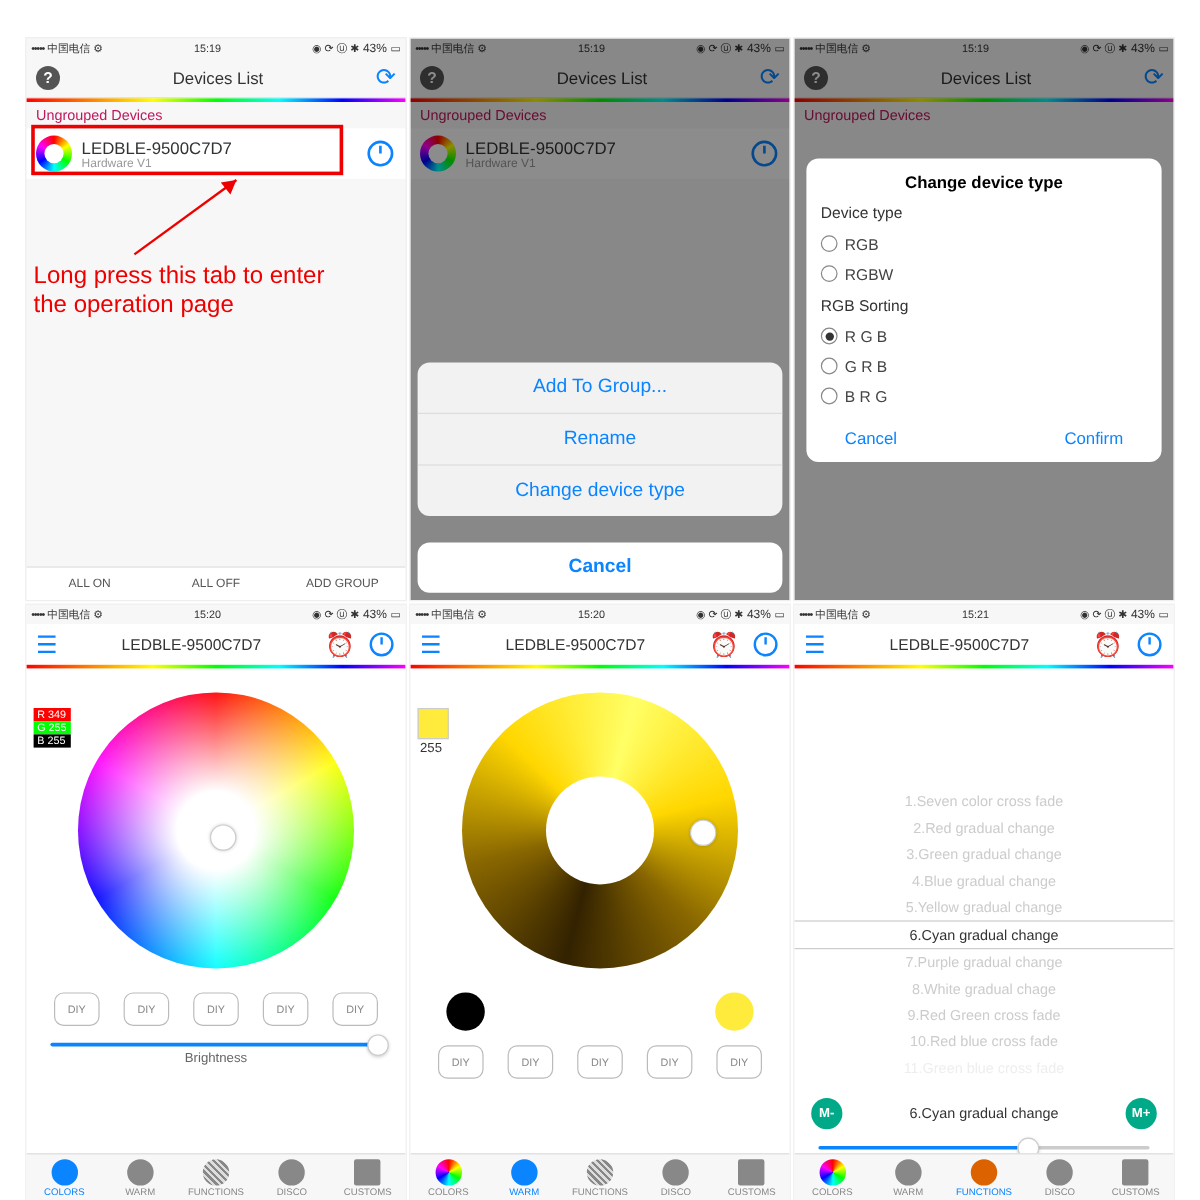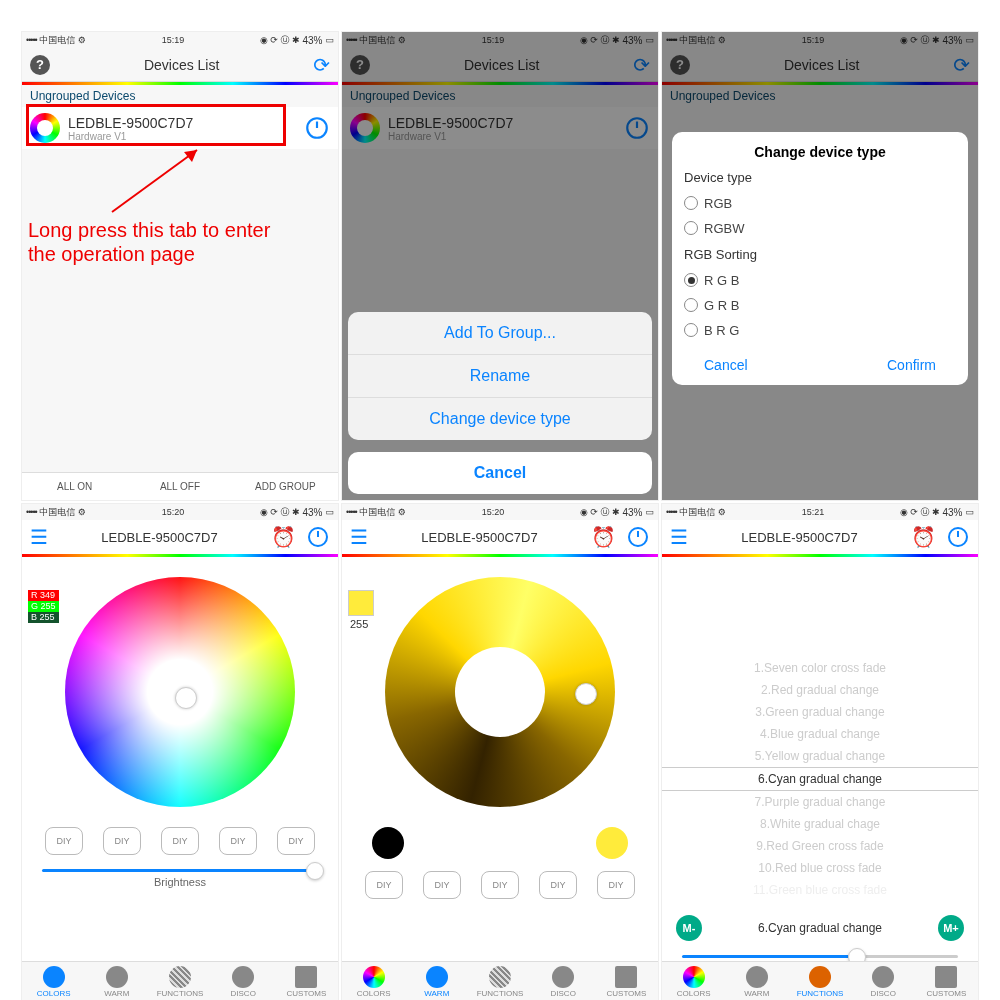--- a/index.html
+++ b/index.html
@@ -15,40 +15,40 @@
 .batt{font-size:10px}
 
 
 .nav{height:34px;display:flex;align-items:center;justify-content:space-between;padding:0 8px;background:#f7f7f7;border-bottom:1px solid #ddd}
 .nav .title{font-size:14px;color:#333}
 .help-icon{width:20px;height:20px;border-radius:50%;background:#555;color:#fff;display:flex;align-items:center;justify-content:center;font-size:13px;font-weight:bold}
 .refresh-icon,.power-icon,.clock-icon,.menu-icon{color:#0a84ff;font-size:20px}
 .rainbow{height:3px;background:linear-gradient(90deg,#f00,#ff8000,#ff0,#0f0,#0ff,#00f,#f0f)}
 
 
-.sect-hdr{color:#0c4a6e;font-size:12px;padding:4px 8px}
+.sect-hdr{color:#be185d;font-size:12px;padding:4px 8px}
 .dev-row{display:flex;align-items:center;background:#fff;padding:6px 8px;gap:8px}
 .dev-ico{width:30px;height:30px;border-radius:50%;background:conic-gradient(#f00,#ff0,#0f0,#0ff,#00f,#f0f,#f00);display:flex;align-items:center;justify-content:center}
 .dev-ico::after{content:"";width:16px;height:16px;border-radius:50%;background:#fff}
 .dev-txt{flex:1}
 .dev-name{font-size:14px;color:#333}
 .dev-sub{font-size:10px;color:#999}
 
 
 .redbox{position:absolute;border:3px solid #e00;pointer-events:none}
 .arrow{position:absolute;pointer-events:none}
 .annot{position:absolute;color:#e00;font-size:20px;line-height:24px}
 
 
 .bbar{position:absolute;bottom:0;left:0;right:0;display:flex;background:#fff;border-top:1px solid #ddd}
 .bbar div{flex:1;text-align:center;font-size:10px;padding:8px 0;color:#555}
 
 
 .sheet{position:absolute;left:6px;right:6px;bottom:6px;z-index:10}
-.sheet-grp{background:#f2f2f2;border-radius:10px;overflow:hidden;margin-bottom:12px}
+.sheet-grp{background:#f2f2f2;border-radius:10px;overflow:hidden;margin-bottom:22px}
 .sheet-btn{padding:12px;text-align:center;color:#0a84ff;font-size:16px;border-bottom:1px solid #ddd}
 .sheet-btn:last-child{border:none}
 .sheet-cancel{background:#fff;border-radius:10px;padding:12px;text-align:center;color:#0a84ff;font-size:16px;font-weight:600}
 
 
 .dialog{position:absolute;left:10px;right:10px;top:100px;background:#fff;border-radius:10px;z-index:10;padding:12px}
 .dlg-title{text-align:center;font-weight:600;font-size:14px;margin-bottom:10px}
 .dlg-label{font-size:13px;color:#333;margin:6px 0}
 .radio-row{display:flex;align-items:flex-start;gap:6px;padding:5px 0;font-size:13px;color:#444}
 .radio{width:14px;height:14px;border:1.5px solid #888;border-radius:50%;display:inline-flex;align-items:center;justify-content:center}
@@ -246,21 +246,21 @@
               <circle cx="12" cy="12" r="9"></circle>
               <line x1="12" y1="6" x2="12" y2="12"></line>
             </svg>
           </span>
         </span>
   </div>
   <div class="rainbow"></div>
   <div class="rgb-box">
     <div style="background:#f00">R 349</div>
     <div style="background:#0f0">G 255</div>
-    <div style="background:#14532d">B 255</div>
+    <div style="background:#000000">B 255</div>
   </div>
   <div class="wheel wheel-rgb">
     <div class="pick" style="top:48%;left:48%"></div>
   </div>
   <div class="diy-row">
     <div class="diy">DIY</div>
     <div class="diy">DIY</div>
     <div class="diy">DIY</div>
     <div class="diy">DIY</div>
     <div class="diy">DIY</div>

